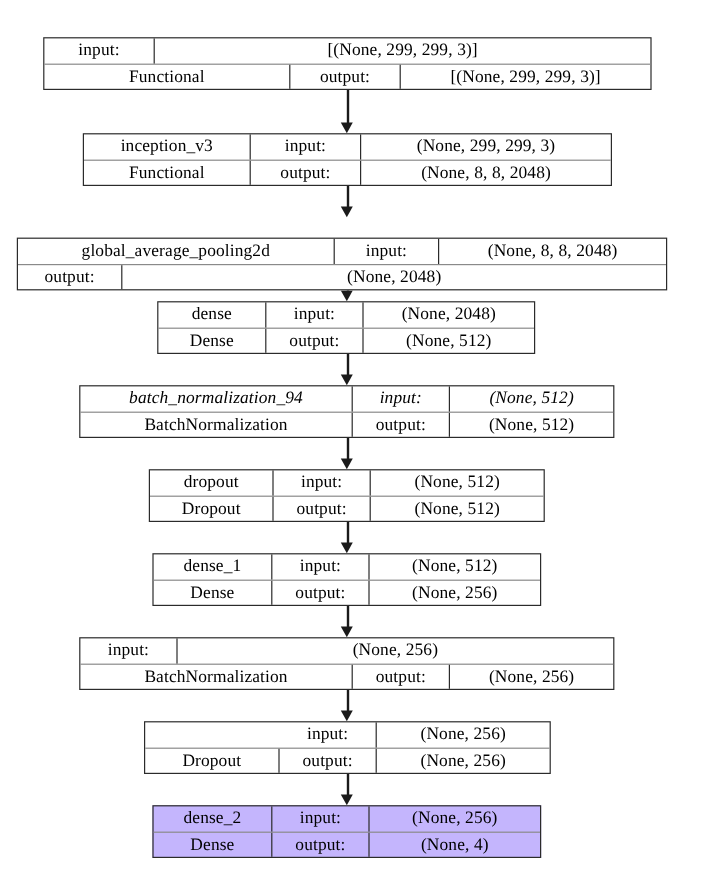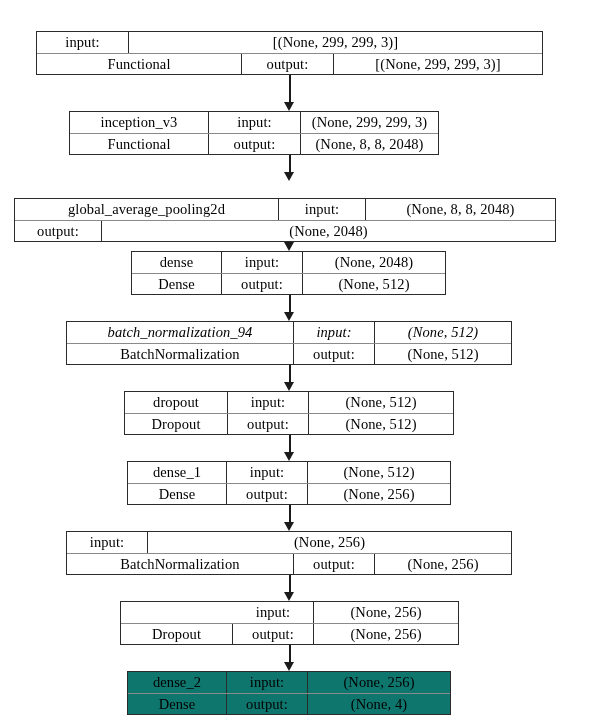--- a/index.html
+++ b/index.html
@@ -127,21 +127,21 @@
       <div class="node-row row-top" style="border-bottom-color: rgb(138, 138, 138);">
         <div class="cell cell-io" style="flex: 0 0 92px; border-right-color: rgb(43, 43, 43);">input:</div>
         <div class="cell cell-shape" style="flex: 1 1 auto;">[(None, 299, 299, 3)]</div>
       </div>
       <div class="node-row row-bottom">
         <div class="cell cell-name" style="flex: 0 0 205px; border-right-color: rgb(43, 43, 43);">Functional</div>
         <div class="cell cell-io" style="flex: 0 0 92px; border-right-color: rgb(43, 43, 43);">output:</div>
         <div class="cell cell-shape" style="flex: 1 1 auto;">[(None, 299, 299, 3)]</div>
       </div>
     </div>
-    <div class="node" style="left: 69px; top: 111px; width: 370px; height: 44px; border-color: rgb(43, 43, 43); background: rgb(255, 255, 255);">
+    <div class="node" style="left: 69px; top: 111px; width: 441px; height: 44px; border-color: rgb(43, 43, 43); background: rgb(255, 255, 255);">
       <div class="node-row row-top" style="border-bottom-color: rgb(138, 138, 138);">
         <div class="cell cell-name" style="flex: 0 0 139px; border-right-color: rgb(43, 43, 43);">inception_v3</div>
         <div class="cell cell-io" style="flex: 0 0 92px; border-right-color: rgb(43, 43, 43);">input:</div>
         <div class="cell cell-shape" style="flex: 1 1 auto;">(None, 299, 299, 3)</div>
       </div>
       <div class="node-row row-bottom">
         <div class="cell cell-name" style="flex: 0 0 139px; border-right-color: rgb(43, 43, 43); text-align: right;">Functional</div>
         <div class="cell cell-io" style="flex: 0 0 92px; border-right-color: rgb(43, 43, 43);">output:</div>
         <div class="cell cell-shape" style="flex: 1 1 auto;">(None, 8, 8, 2048)</div>
       </div>
@@ -221,21 +221,21 @@
         <div class="cell cell-name" style="flex: 0 0 112px; border-right-color: rgb(43, 43, 43); margin-top: 22px;">dropout_1</div>
         <div class="cell cell-io" style="flex: 0 0 81px; border-right-color: rgb(43, 43, 43);">input:</div>
         <div class="cell cell-shape" style="flex: 1 1 auto;">(None, 256)</div>
       </div>
       <div class="node-row row-bottom">
         <div class="cell cell-name" style="flex: 0 0 112px; border-right-color: rgb(43, 43, 43);">Dropout</div>
         <div class="cell cell-io" style="flex: 0 0 81px; border-right-color: rgb(43, 43, 43);">output:</div>
         <div class="cell cell-shape" style="flex: 1 1 auto;">(None, 256)</div>
       </div>
     </div>
-    <div class="node" style="left: 127px; top: 671px; width: 324px; height: 44px; border-color: rgb(43, 43, 43); background: #0f766e;">
+    <div class="node" style="left: 127px; top: 671px; width: 324px; height: 44px; border-color: rgb(43, 43, 43); background: #c4b5fd;">
       <div class="node-row row-top" style="border-bottom-color: rgb(138, 138, 138);">
         <div class="cell cell-name" style="flex: 0 0 99px; border-right-color: rgb(43, 43, 43);">dense_2</div>
         <div class="cell cell-io" style="flex: 0 0 81px; border-right-color: rgb(43, 43, 43);">input:</div>
         <div class="cell cell-shape" style="flex: 1 1 auto;">(None, 256)</div>
       </div>
       <div class="node-row row-bottom">
         <div class="cell cell-name" style="flex: 0 0 99px; border-right-color: rgb(43, 43, 43);">Dense</div>
         <div class="cell cell-io" style="flex: 0 0 81px; border-right-color: rgb(43, 43, 43);">output:</div>
         <div class="cell cell-shape" style="flex: 1 1 auto;">(None, 4)</div>
       </div>

